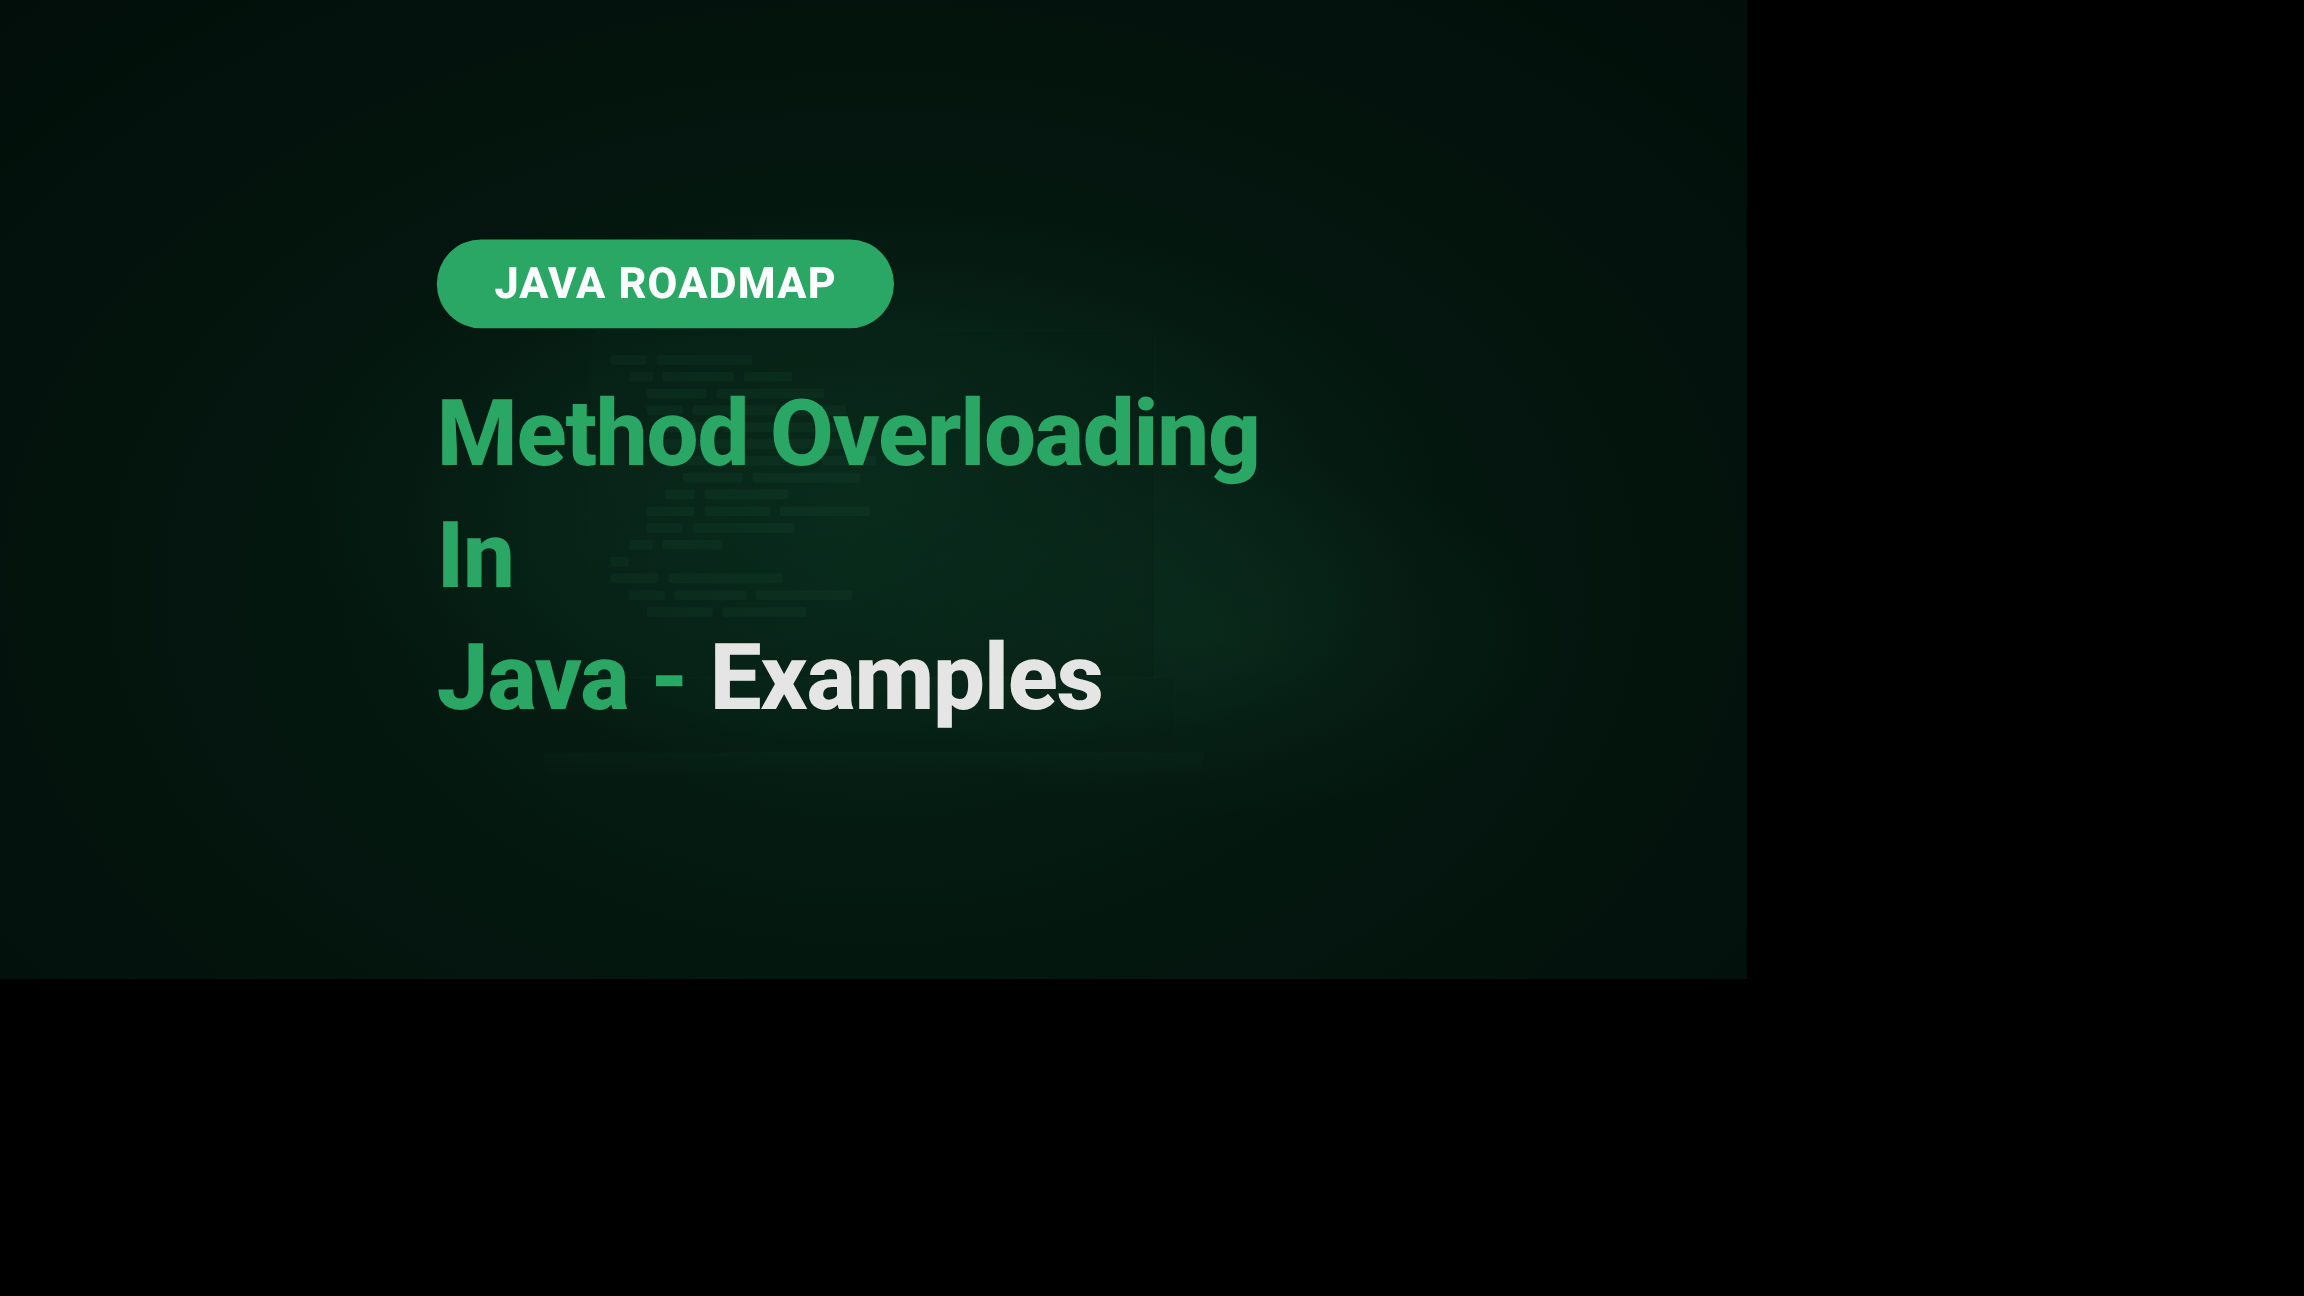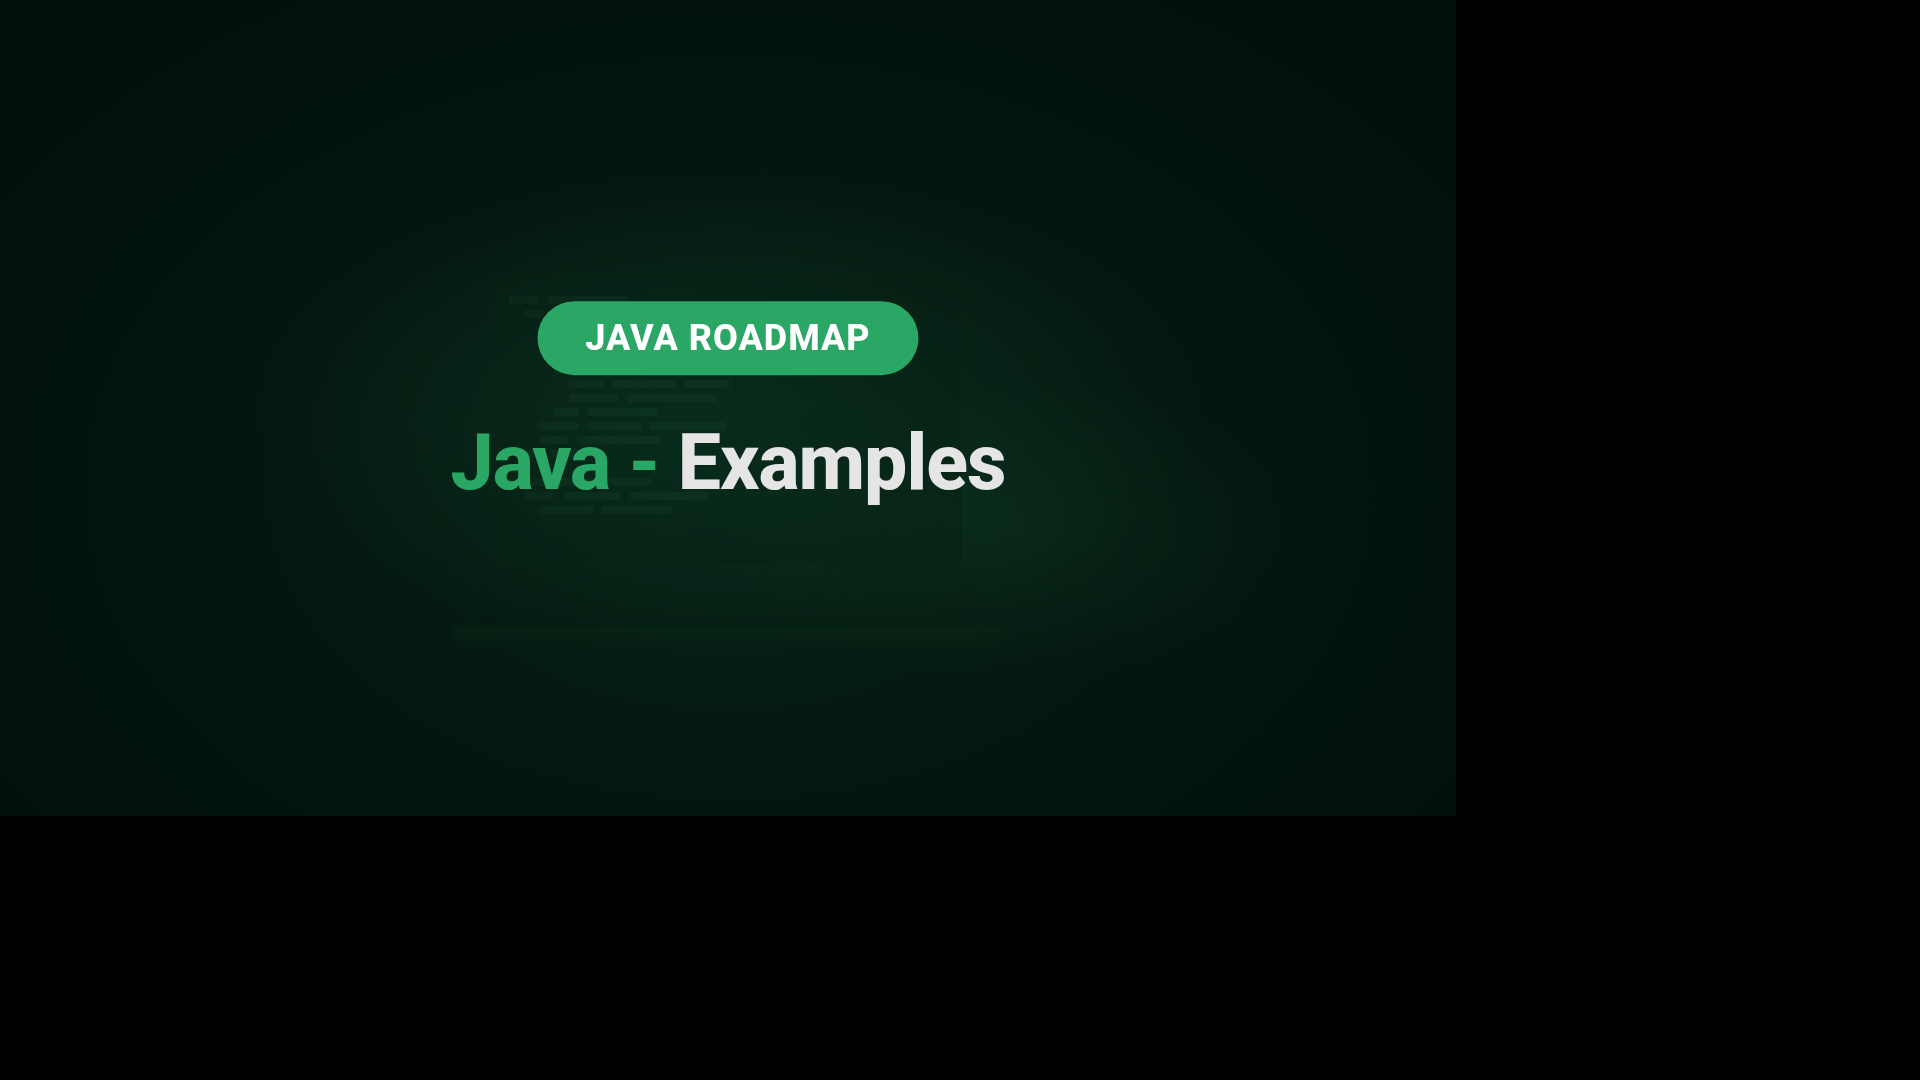--- a/index.html
+++ b/index.html
@@ -79,21 +79,21 @@
       height: 60px;
       margin: 0 auto;
       background: radial-gradient(ellipse at top, rgba(15, 45, 28, 0.5) 0%, rgba(8, 25, 15, 0.7) 100%);
     }
     
     .content {
       position: absolute;
       left: 50%;
       top: 50%;
       transform: translate(-50%, -50%);
-      text-align: center;
+      text-align: left;
       z-index: 10;
     }
     
     .badge {
       display: inline-block;
       background: #2aa765;
       color: #fff;
       font-weight: 800;
       font-size: 36px;
       letter-spacing: 1px;
@@ -196,16 +196,19 @@
   <div class="laptop-keyboard"></div>
   <div class="laptop-base"></div>
 </div>
 
 <div class="content">
   <div class="badge">
     <span>JAVA ROADMAP</span>
   </div>
   <div class="title">
     <div>
+      <span class="title-green">Method Overloading In</span>
+    </div>
+    <div>
       <span class="title-green">Java - </span><span class="title-white">Examples</span>
     </div>
   </div>
 </div>
 
 </body></html>

